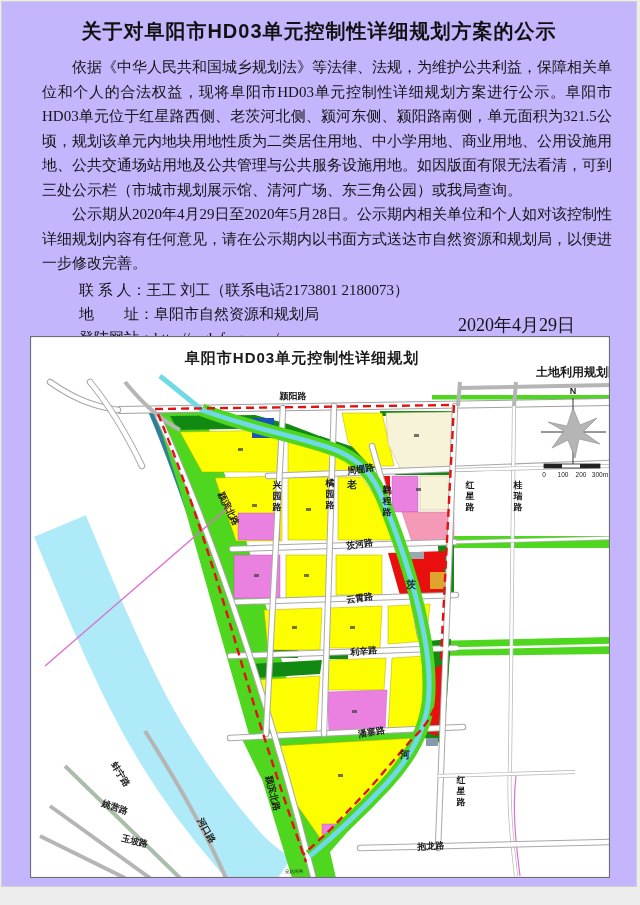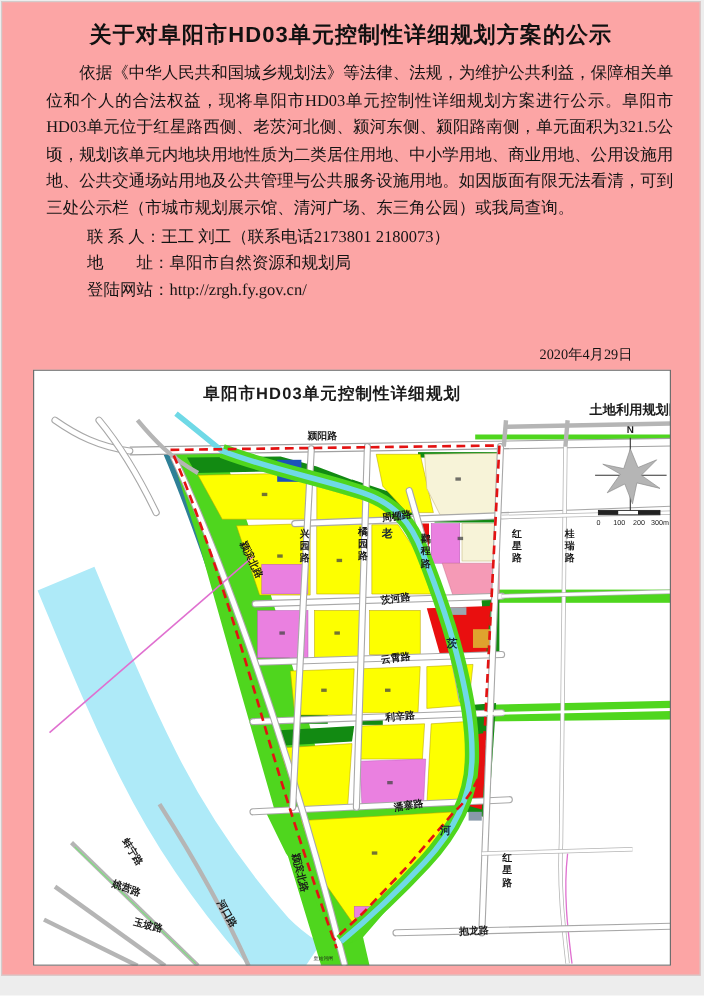--- a/index.html
+++ b/index.html
@@ -1,27 +1,27 @@
 <!DOCTYPE html>
 <html><head>
 <meta charset="utf-8">
 <style>
   html,body{margin:0;padding:0;}
   body{width:640px;height:905px;background:#ededed;position:relative;
        font-family:"Liberation Serif","DejaVu Serif",serif;}
   .page{position:absolute;left:1px;top:1px;width:636px;height:886px;
-        background:#fca5a5;border:1px solid #cfcfcf;box-sizing:border-box;}
+        background:#c4b5fd;border:1px solid #cfcfcf;box-sizing:border-box;}
   .doc-title{margin:16px 20px 0 20px;text-align:center;font-size:20px;font-weight:bold;
              font-family:"Liberation Sans","DejaVu Sans",sans-serif;color:#111;letter-spacing:1px;}
   .doc-body{margin:10px 24px 0 40px;font-size:15px;line-height:24.5px;color:#141414;
             text-align:justify;}
   .doc-body p{margin:0;text-indent:2em;}
   .contacts{margin:2px 36px 0 58px;font-size:15px;line-height:24px;color:#141414;position:relative;}
   .contact-line{white-space:pre;margin-left:19px;}
-  .doc-date{position:absolute;right:61px;top:311px;font-size:13px;color:#141414;}
+  .doc-date{position:absolute;right:61px;top:311px;font-size:18px;color:#141414;}
   .map-frame{position:absolute;left:28px;top:334px;width:580px;height:542px;}
   svg{display:block;}
   svg text{font-family:"Liberation Sans","DejaVu Sans",sans-serif;fill:#1a1a1a;}
   .map-title{font-size:15px;font-weight:bold;letter-spacing:1px;}
   .map-sub{font-size:12px;font-weight:bold;}
   .rl{font-size:9px;font-weight:bold;}
   .riv{font-size:10px;font-weight:bold;fill:#123;}
   .tiny{font-size:4.5px;}
   .scl{font-size:6.5px;}
   .north{font-size:9px;font-weight:bold;}
@@ -46,20 +46,21 @@
 </style>
 </head>
 <body>
 
 <div class="page">
 
   <div class="doc-title">关于对阜阳市HD03单元控制性详细规划方案的公示</div>
 
   <div class="doc-body">
     <p>依据《中华人民共和国城乡规划法》等法律、法规，为维护公共利益，保障相关单位和个人的合法权益，现将阜阳市HD03单元控制性详细规划方案进行公示。阜阳市HD03单元位于红星路西侧、老茨河北侧、颍河东侧、颍阳路南侧，单元面积为321.5公顷，规划该单元内地块用地性质为二类居住用地、中小学用地、商业用地、公用设施用地、公共交通场站用地及公共管理与公共服务设施用地。如因版面有限无法看清，可到三处公示栏（市城市规划展示馆、清河广场、东三角公园）或我局查询。</p>
+    <p>公示期从2020年4月29日至2020年5月28日。公示期内相关单位和个人如对该控制性详细规划内容有任何意见，请在公示期内以书面方式送达市自然资源和规划局，以便进一步修改完善。</p>
   </div>
 
   <div class="contacts">
     <div class="contact-line"><span>联 系 人：</span><span>王工 刘工（联系电话2173801 2180073）</span></div>
     <div class="contact-line"><span>地　　址：</span><span>阜阳市自然资源和规划局</span></div>
     <div class="contact-line"><span>登陆网站：</span><span>http://zrgh.fy.gov.cn/</span></div>
   </div>
 
   <div class="doc-date">2020年4月29日</div>
 

